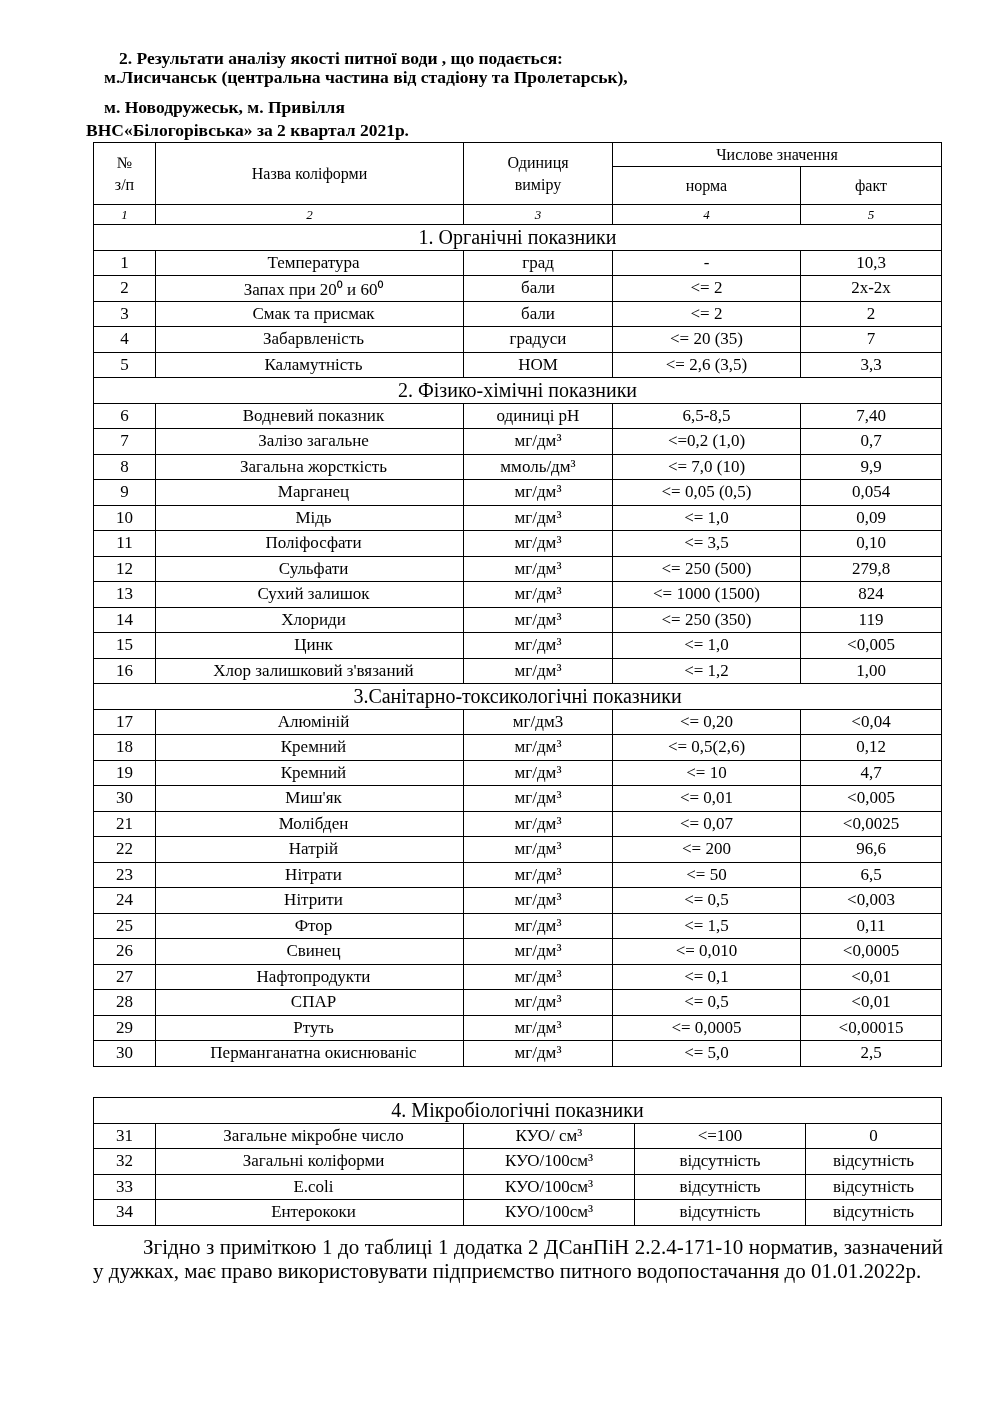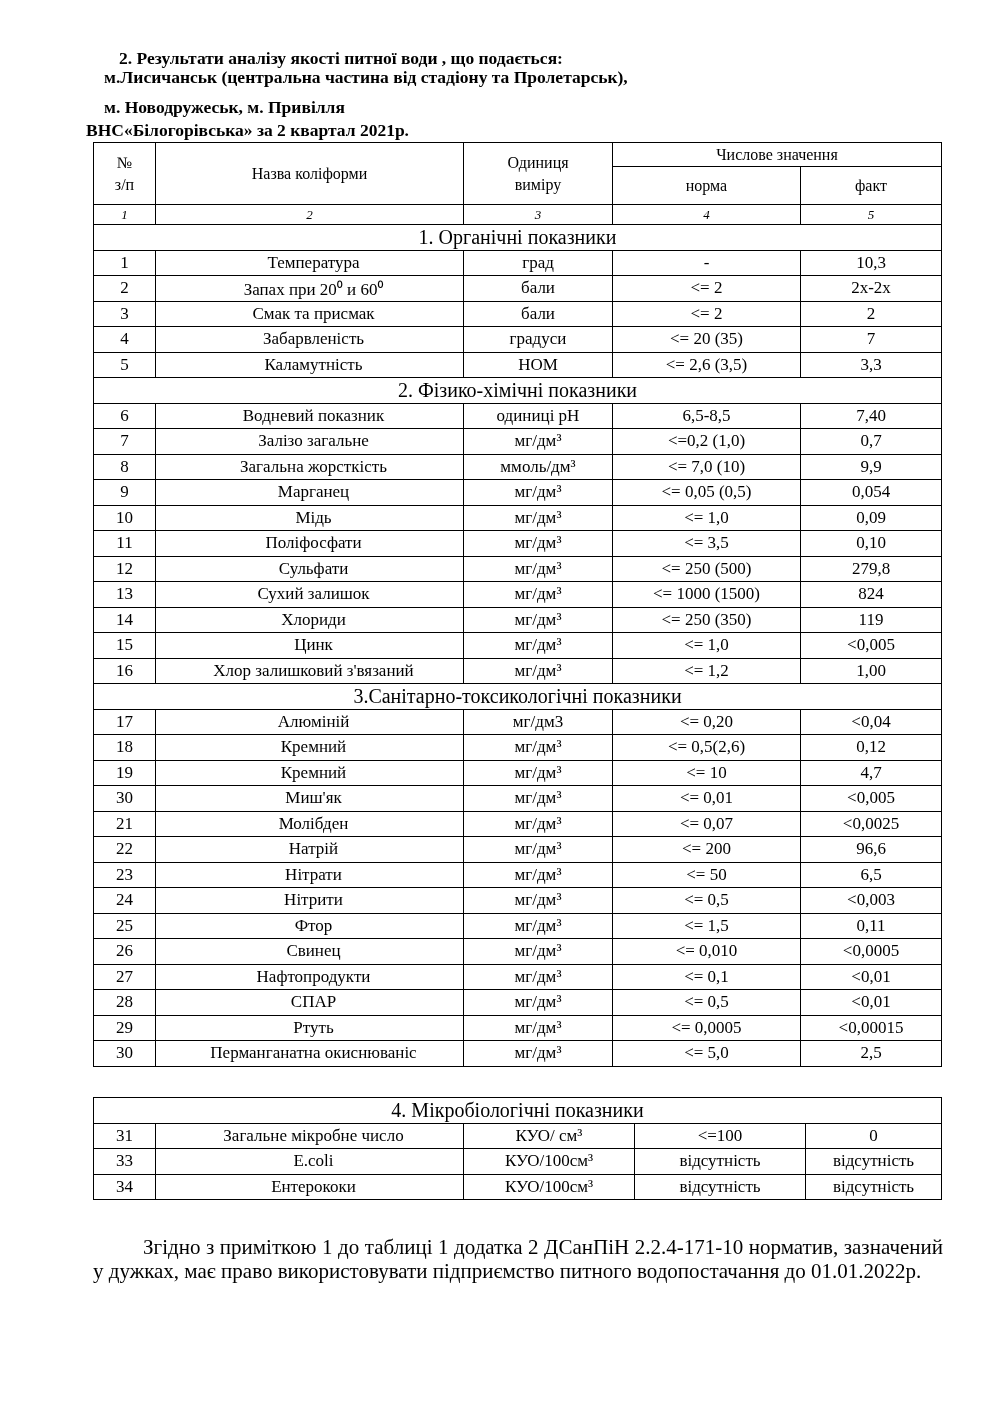--- a/index.html
+++ b/index.html
@@ -286,20 +286,27 @@
         <td colspan="5" class="sec">4. Мікробіологічні показники</td>
       </tr>
       <tr class="r">
         <td>31</td>
         <td class="name">Загальне мікробне число</td>
         <td>КУО/ см³</td>
         <td>&lt;=100</td>
         <td>0</td>
       </tr>
       <tr class="r">
+        <td>32</td>
+        <td class="name">Загальні коліформи</td>
+        <td>КУО/100см³</td>
+        <td>відсутність</td>
+        <td>відсутність</td>
+      </tr>
+      <tr class="r">
         <td>33</td>
         <td class="name">E.coli</td>
         <td>КУО/100см³</td>
         <td>відсутність</td>
         <td>відсутність</td>
       </tr>
       <tr class="r">
         <td>34</td>
         <td class="name">Ентерококи</td>
         <td>КУО/100см³</td>

